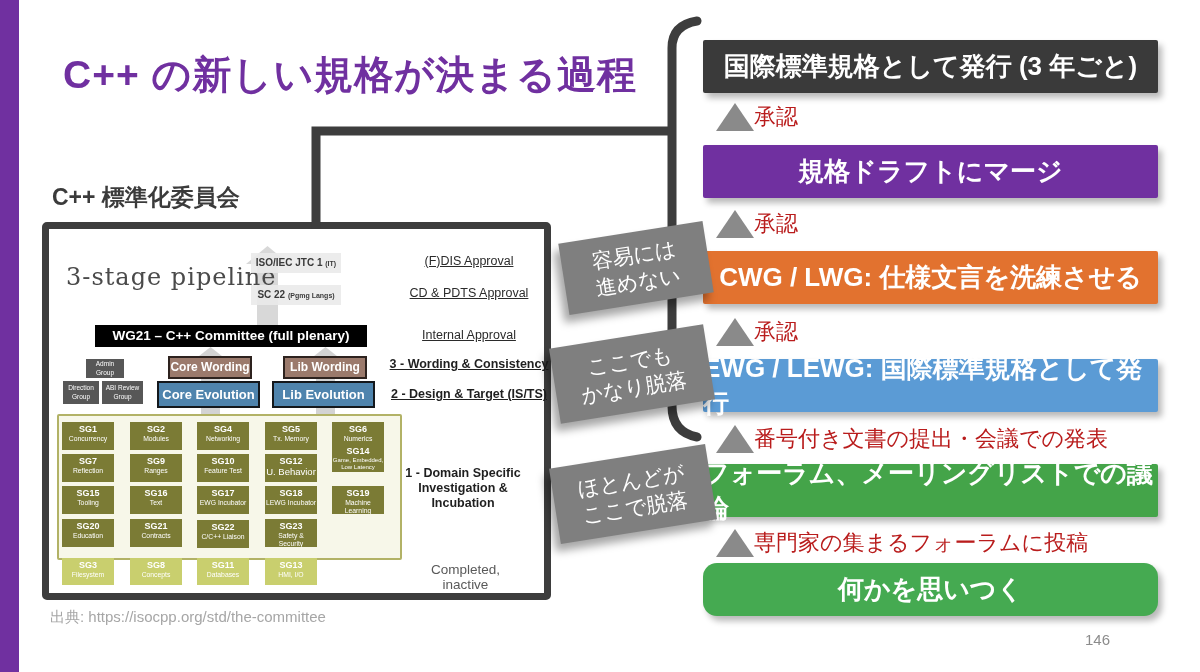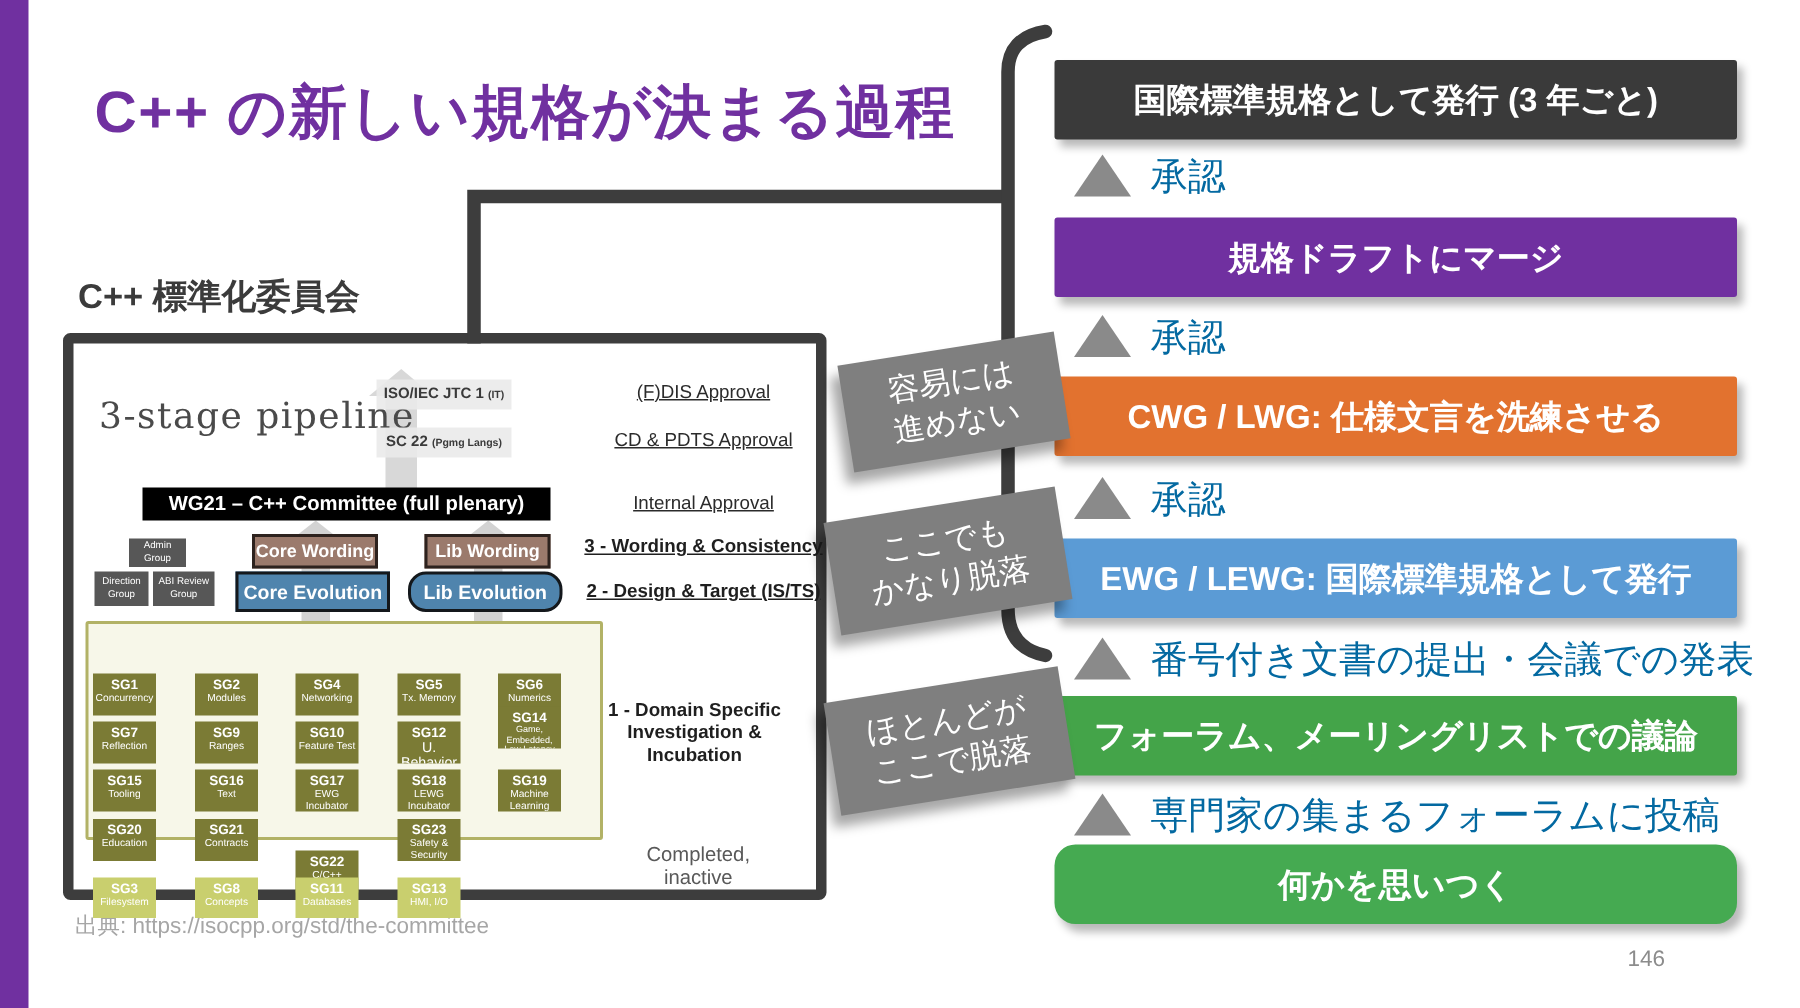--- a/index.html
+++ b/index.html
@@ -34,38 +34,38 @@
   .wording{height:19px;background:#9b7a6c;border:2px solid #2d221e;color:#fff;font-size:12px;font-weight:bold;text-align:center;line-height:19px;}
   .evolution{height:23px;background:#4f84ad;border:2px solid #14181c;color:#fff;font-size:13px;font-weight:bold;text-align:center;line-height:23px;}
 
   .stage-label{left:389px;width:160px;text-align:center;font-size:12.5px;color:#2b2b2b;text-decoration:underline;}
   .stage-label.bold{font-weight:bold;color:#1f1f1f;}
   #stage1-label{left:404px;top:466px;width:118px;text-align:center;font-size:12.5px;font-weight:bold;color:#1f1f1f;line-height:15px;}
   #completed-label{left:408px;top:562px;width:115px;text-align:center;font-size:13.5px;color:#595959;}
 
   
   #sg-container{left:57px;top:414px;width:341px;height:142px;background:#f7f7e9;border:2px solid #b2b266;border-radius:2px;}
-  .sg{width:42px;height:28px;background:#7b7b35;color:#fff;text-align:center;overflow:hidden;margin-top:27px;}
+  .sg{width:52px;height:28px;background:#7b7b35;color:#fff;text-align:center;overflow:hidden;}
   .sg .id{font-size:9px;font-weight:bold;line-height:12px;padding-top:1px;}
   .sg .nm{font-size:6.8px;line-height:7.5px;}
   .sg.big-nm .nm{font-size:9.5px;line-height:10px;}
   .sg.tiny-nm .nm{font-size:6px;line-height:6.5px;}
   .sg.inactive{background:#c9cf6e;height:27px;}
 
   
   #source-line{left:50px;top:608px;font-size:15px;color:#a6a6a6;z-index:2;}
   #page-number{left:1085px;top:631px;font-size:15px;color:#8c8c8c;z-index:2;}
 
   
-  .flow-bar{left:703px;width:455px;height:53px;border-radius:2px;color:#fff;font-size:22px;font-weight:bold;
+  .flow-bar{left:703px;width:455px;height:53px;border-radius:2px;color:#fff;font-size:26px;font-weight:bold;
             display:flex;align-items:center;justify-content:center;z-index:4;
             box-shadow:4px 5px 6px rgba(0,0,0,0.28);}
   .flow-step{left:716px;height:30px;display:flex;align-items:center;z-index:4;}
   .tri-up{width:0;height:0;border-left:19px solid transparent;border-right:19px solid transparent;border-bottom:28px solid #8a8a8a;}
-  .flow-step .step-text{margin-left:13px;font-size:25px;color:#0369a1;}
+  .flow-step .step-text{font-size:22px;color:#b91c1c;}
 
   
   .note{background:#7f7f7f;color:#fff;text-align:center;font-size:21px;line-height:1.3;
         display:flex;flex-direction:column;justify-content:center;z-index:6;
         transform:rotate(-9deg);box-shadow:-6px 7px 8px rgba(0,0,0,0.35);}
 </style>
 </head>
 <body>
 
 <div id="slide">
@@ -104,21 +104,21 @@
   <div class="abs z4 grp" style="left:86px;top:359px;width:38px;height:19px;white-space:pre-line;">Admin
 Group</div>
   <div class="abs z4 grp" style="left:63px;top:381px;width:36px;height:23px;white-space:pre-line;">Direction
 Group</div>
   <div class="abs z4 grp" style="left:102px;top:381px;width:41px;height:23px;white-space:pre-line;">ABI Review
 Group</div>
 
   <div class="abs z4 wording" style="left:168px;top:356px;width:80px;">Core Wording</div>
   <div class="abs z4 wording" style="left:283px;top:356px;width:80px;">Lib Wording</div>
   <div class="abs z4 evolution" style="left:157px;top:381px;width:99px;">Core Evolution</div>
-  <div class="abs z4 evolution" style="left:272px;top:381px;width:99px;border-radius:12px;">Lib Evolution</div>
+  <div class="abs z4 evolution" style="left:272px;top:381px;width:99px;">Lib Evolution</div>
 
   <div class="abs z4 stage-label" style="top:254px;">(F)DIS Approval</div>
   <div class="abs z4 stage-label" style="top:286px;">CD &amp; PDTS Approval</div>
   <div class="abs z4 stage-label" style="top:328px;">Internal Approval</div>
   <div class="abs z4 stage-label bold" style="top:357px;">3 - Wording &amp; Consistency</div>
   <div class="abs z4 stage-label bold" style="top:387px;">2 - Design &amp; Target (IS/TS)</div>
   <div id="stage1-label" class="abs z4">1 - Domain Specific Investigation &amp; Incubation</div>
   <div id="completed-label" class="abs z4">Completed, inactive</div>
 
   <div id="sg-container" class="abs z4"></div>
@@ -187,21 +187,21 @@
     </div>
 
   <div class="abs z4 sg" style="left:62px;top:519px;">
       <div class="id">SG20</div>
       <div class="nm">Education</div>
     </div>
   <div class="abs z4 sg" style="left:130px;top:519px;">
       <div class="id">SG21</div>
       <div class="nm">Contracts</div>
     </div>
-  <div class="abs z4 sg" style="left:197px;top:540px;text-align:center;">
+  <div class="abs z4 sg" style="left:197px;top:520px;text-align:center;">
       <div class="id">SG22</div>
       <div class="nm">C/C++ Liaison</div>
     </div>
   <div class="abs z4 sg" style="left:265px;top:519px;">
       <div class="id">SG23</div>
       <div class="nm">Safety &amp; Security</div>
     </div>
 
   <div class="abs z4 sg inactive" style="left:62px;top:558px;">
       <div class="id">SG3</div>

